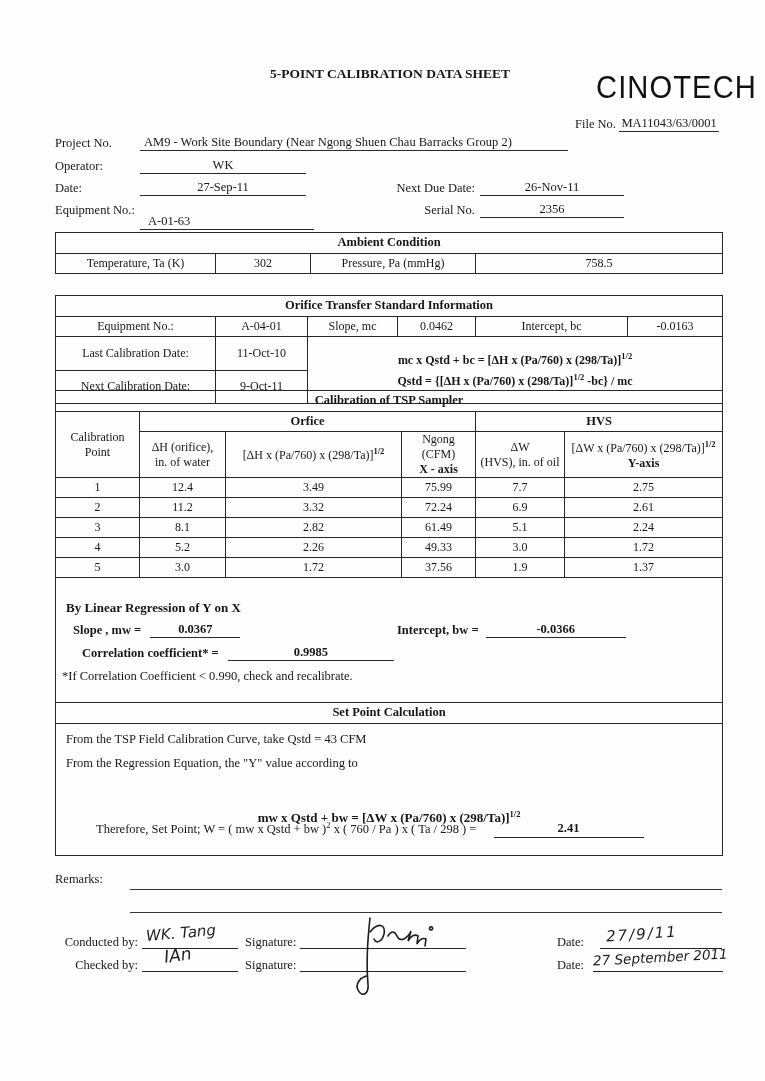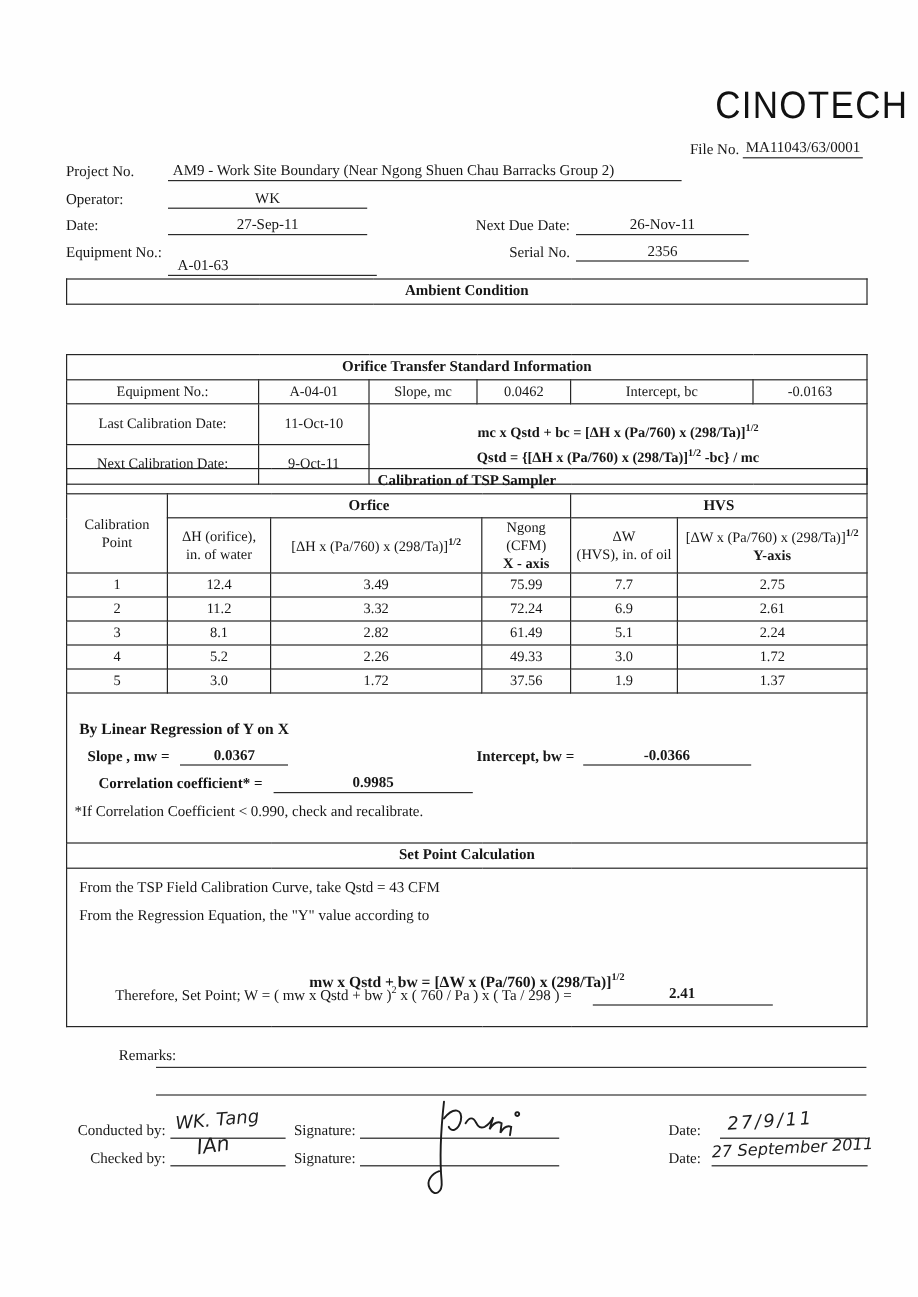--- a/index.html
+++ b/index.html
@@ -34,20 +34,21 @@
   .hw{font-family:"DejaVu Sans", sans-serif;font-style:italic;color:#1d1d1d;white-space:nowrap;}
   .sigline{display:inline-block;border-bottom:1.6px solid #222;}
   .remline{position:absolute;border-bottom:1.5px solid #333;height:1px;}
 </style>
 </head>
 <body>
 
 <div class="page">
 
   <div class="abs" style="left:245px;top:64px;width:290px;">
+    <div class="subtitle">5-POINT CALIBRATION DATA SHEET</div>
   </div>
   <div class="abs logo" style="left:596px;top:70px;">CINOTECH</div>
   <div class="abs fileno" style="left:575px;top:116px;">
     <span>File No.</span>
     <span class="u" style="min-width:100px;">MA11043/63/0001</span>
   </div>
 
   <div class="abs lbl" style="left:55px;top:136px;">Project No.</div>
   <div class="abs" style="left:140px;top:133px;">
     <span class="u val" style="width:424px;text-align:left;padding-left:4px;">AM9 - Work Site Boundary (Near Ngong Shuen Chau Barracks Group 2)</span>
@@ -80,20 +81,26 @@
     <colgroup>
         <col style="width:160px">
         <col style="width:95px">
         <col style="width:165px">
         <col style="width:247px">
       </colgroup>
     <tbody>
         <tr>
           <td colspan="4" class="ttl">Ambient Condition</td>
         </tr>
+    <tr>
+      <td>Temperature, Ta (K)</td>
+      <td>302</td>
+      <td>Pressure, Pa (mmHg)</td>
+      <td>758.5</td>
+    </tr>
   </tbody>
     </table>
 
   <table class="t abs" style="left:55px;top:295px;">
     <colgroup>
         <col style="width:160px">
         <col style="width:92px">
         <col style="width:90px">
         <col style="width:78px">
         <col style="width:152px">
@@ -237,21 +244,21 @@
           <div class="reg-line" style="left:36px;top:96px;">
             <span><span>Therefore, Set Point; W = ( mw x Qstd + bw )</span><sup style="font-weight:normal">2</sup><span> x ( 760 / Pa ) x ( Ta / 298 ) =</span></span>
             <span class="u fw" style="width:150px;margin-left:14px;">2.41</span>
           </div>
         </div>
       </td>
     </tr>
   </tbody>
     </table>
 
-  <div class="abs lbl" style="left:55px;top:872px;margin-left:44px;">Remarks:</div>
+  <div class="abs lbl" style="left:55px;top:872px;">Remarks:</div>
   <div class="remline" style="left:130px;top:888px;width:592px;"></div>
   <div class="remline" style="left:130px;top:911px;width:592px;"></div>
 
   <div class="abs lbl" style="left:50px;top:935px;width:88px;text-align:right;">Conducted by:</div>
   <div class="abs" style="left:142px;top:930px;">
     <span class="sigline" style="width:96px;height:18px;"></span>
     <span class="hw abs" style="left:4px;top:-6px;font-size:15px;transform:rotate(-5deg);">WK. Tang</span>
   </div>
   <div class="abs lbl" style="left:245px;top:935px;">Signature:</div>
   <div class="abs sigline" style="left:300px;top:930px;width:166px;height:18px;"></div>

